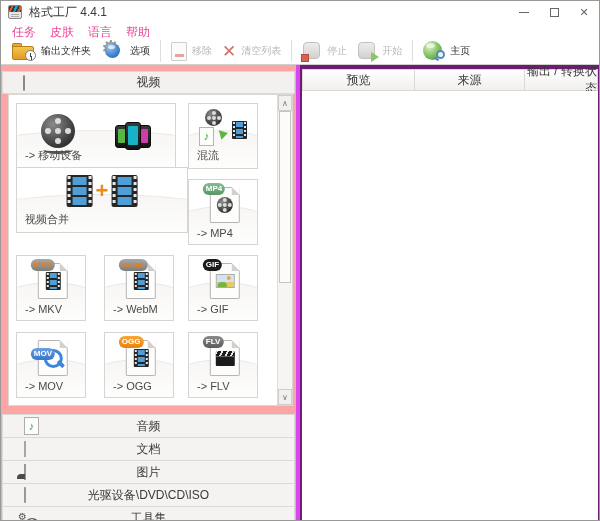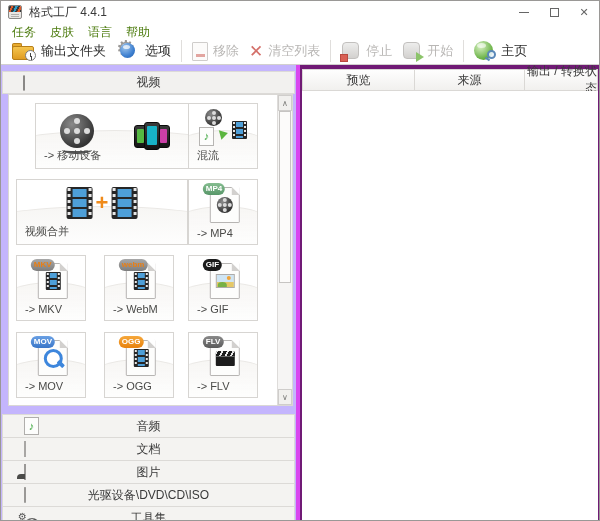--- a/index.html
+++ b/index.html
@@ -16,26 +16,26 @@
   .title-text { font-size:12px; color:#3a3a3a; }
   .wincontrols { position:absolute; right:0; top:0; height:22px; display:flex; }
   .winbtn { width:30px; height:22px; display:flex; align-items:center; justify-content:center; color:#666; }
   .glyph-min { width:10px; height:1px; background:#666; display:block; }
   .glyph-max { width:9px; height:9px; border:1px solid #666; display:block; }
   .glyph-close { font-size:11px; color:#666; line-height:1; }
   .glyph-close::before { content:'\2715'; }
 
   
   .menubar { position:absolute; left:0; top:22px; right:0; height:15px; display:flex; padding-left:4px; background:#fff; }
-  .menu-item { padding:1px 7px; font-size:12px; color:#4d7c0f; cursor:default; }
+  .menu-item { padding:1px 7px; font-size:12px; color:#ec4899; cursor:default; }
 
   
   .toolbar { position:absolute; left:0; top:37px; right:0; height:26px; display:flex; align-items:center; padding:0 6px; background:#fff; }
   .tbtn { display:flex; align-items:center; gap:5px; padding:2px 5px; white-space:nowrap; }
-  .tbtn .lbl { font-size:13px; color:#2f2f2f; }
+  .tbtn .lbl { font-size:10px; color:#2f2f2f; }
   .tbtn.disabled .lbl { color:#b9b7b5; }
   .tsep { width:1px; height:22px; background:#e0dedc; margin:0 5px; }
 
   .ic-folder { position:relative; width:24px; height:17px; }
   .ic-folder .body { position:absolute; left:0; top:3px; width:22px; height:14px; border-radius:2px;
       background:linear-gradient(180deg,#f5c54e,#e09c22); border:1px solid #b87f18; }
   .ic-folder .tab { position:absolute; left:0; top:0; width:10px; height:5px; border-radius:2px 2px 0 0;
       background:#e8ab2e; border:1px solid #b87f18; border-bottom:none; }
   .ic-folder .clock { position:absolute; right:0; bottom:-1px; width:11px; height:11px; border-radius:50%;
       background:#fdfdfd; border:1px solid #7a7a7a; }
@@ -64,21 +64,21 @@
   .ic-home .globe::after { content:''; position:absolute; left:3px; top:2px; width:9px; height:5px; border-radius:50%;
       background:rgba(255,255,255,.6); }
   .ic-home .lens { position:absolute; right:0; bottom:2px; width:9px; height:9px; border-radius:50%;
       border:2px solid #5a88b8; background:rgba(235,244,252,.9); }
   .ic-home .lens::after { content:''; position:absolute; left:-4px; top:6px; width:5px; height:2px; background:#5a88b8;
       transform:rotate(35deg); }
 
   .toolbar-line { position:absolute; left:0; top:63px; right:0; height:1px; background:#d2d0ce; }
 
   
-  .left-panel { position:absolute; left:0; top:64px; width:295px; bottom:0; background:#c4b5fd; }
+  .left-panel { position:absolute; left:0; top:64px; width:295px; bottom:0; background:#fca5a5; }
   .section-header { position:absolute; left:1px; right:1px; height:23px; background:#f2f1ef;
       border:1px solid #dcdad7; display:flex; align-items:center; }
   .section-header .hdr-label { position:absolute; left:0; right:0; text-align:center; font-size:12px; color:#3a3a3a; }
   .hdr-icon { position:absolute; left:20px; z-index:2; }
 
   .ic-clapper { width:16px; height:16px; background:#eceae7; border:1px solid #8a8886; border-radius:2px; position:relative; overflow:hidden; }
   .ic-clapper::before { content:''; position:absolute; left:0; top:0; right:0; height:6px;
       background:repeating-linear-gradient(115deg,#2e2e2e 0 3px,#e8e6e3 3px 5px); border-bottom:1px solid #555; }
   .ic-clapper::after { content:''; position:absolute; left:2px; top:9px; right:2px; height:1px; background:#aaa; box-shadow:0 3px 0 #aaa; }
 
@@ -93,21 +93,21 @@
   
   .fileicon { position:absolute; left:50%; top:7px; transform:translateX(-44%); width:30px; height:36px;
       background:#fdfdfc; border:1px solid #b7b5b3; border-radius:1px; display:flex; align-items:center; justify-content:center; }
   .fileicon .fold { position:absolute; top:-1px; right:-1px; width:0; height:0;
       border-top:8px solid #fff; border-left:8px solid #d2d0ce; }
   .badge { position:absolute; top:-5px; left:-8px; font-size:8px; font-weight:bold; line-height:1;
       padding:2px 3px; border-radius:6px; color:#fff; letter-spacing:0; z-index:3; }
   .badge-green { background:linear-gradient(180deg,#85bd90,#579668); }
   .badge-gray  { background:linear-gradient(180deg,#a8a8a8,#7d7d7d); color:#e87f16; }
   .badge-black { background:#1b1b1b; }
-  .badge-blue  { background:linear-gradient(180deg,#6aa0e4,#3a76c8); }
+  .badge-blue  { background:linear-gradient(180deg,#6aa0e4,#3a76c8);margin-top:12px; }
   .badge-orange{ background:linear-gradient(180deg,#f6a83c,#e8820c); }
   .badge-dark  { background:linear-gradient(180deg,#8a8a8a,#5a5a5a); }
 
   
   .filmstrip { position:relative; background:#262626; border-radius:1px; }
   .filmstrip .frames { position:absolute; background:repeating-linear-gradient(180deg,#4e9fd8 0 5px,#262626 5px 7px); }
   .filmstrip .holes-l,.filmstrip .holes-r { position:absolute; width:2px; top:1px; bottom:1px;
       background:repeating-linear-gradient(180deg,#e8e8e8 0 2px,rgba(0,0,0,0) 2px 4px); }
   .filmstrip .holes-l { left:1px; } .filmstrip .holes-r { right:1px; }
   .fs-mini { width:15px; height:18px; }
@@ -286,21 +286,21 @@
 
   <div class="left-panel">
 
     <div class="section-header" style="top:6px;">
       <span class="hdr-icon"><span class="ic-clapper"></span></span>
       <span class="hdr-label">视频</span>
     </div>
 
     <div class="cards-area">
 
-      <div class="card" style="left:7px;top:8px;width:160px;height:66px;margin-left:19px;">
+      <div class="card" style="left:7px;top:8px;width:160px;height:66px;">
         <div class="swoosh"></div>
         <div class="mobile-wrap">
           <span class="reel-lg reel"></span>
             <span class="tail"></span>
           <span class="phones">
               <span class="phone phone-l"></span>
               <span class="phone mid"></span>
               <span class="phone phone-r"></span>
             </span>
         </div>
@@ -317,21 +317,21 @@
           <span class="mux-arrow"></span>
           <span class="filmstrip fs-mini">
               <span class="holes-l"></span>
               <span class="frames"></span>
               <span class="holes-r"></span>
             </span>
         </div>
         <div class="card-label">混流</div>
       </div>
 
-      <div class="card" style="left:7px;top:84px;width:172px;height:66px;">
+      <div class="card" style="left:7px;top:72px;width:172px;height:66px;">
         <div class="swoosh"></div>
         <div class="join-wrap">
           <span class="filmstrip fs-md">
               <span class="holes-l"></span>
               <span class="frames"></span>
               <span class="holes-r"></span>
             </span>
           <span class="join-plus"></span>
           <span class="filmstrip fs-md">
               <span class="holes-l"></span>

